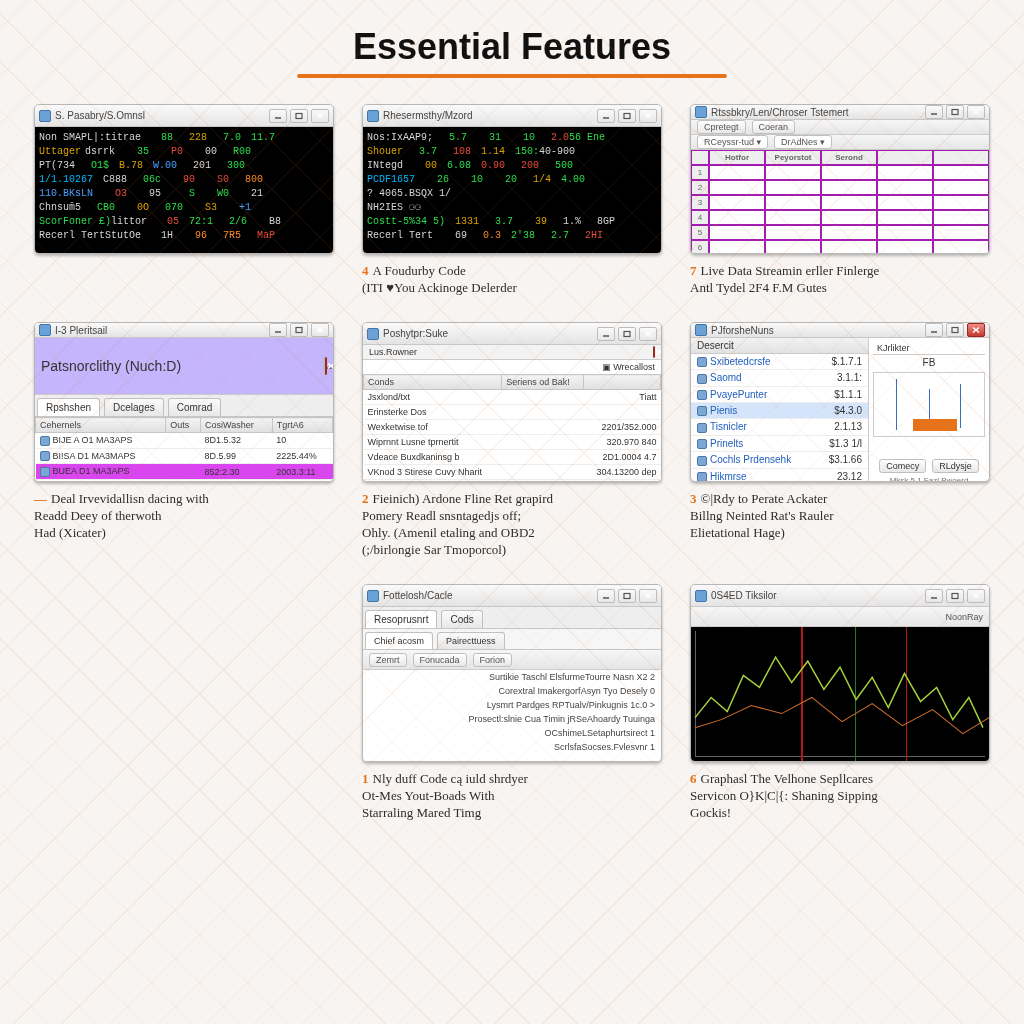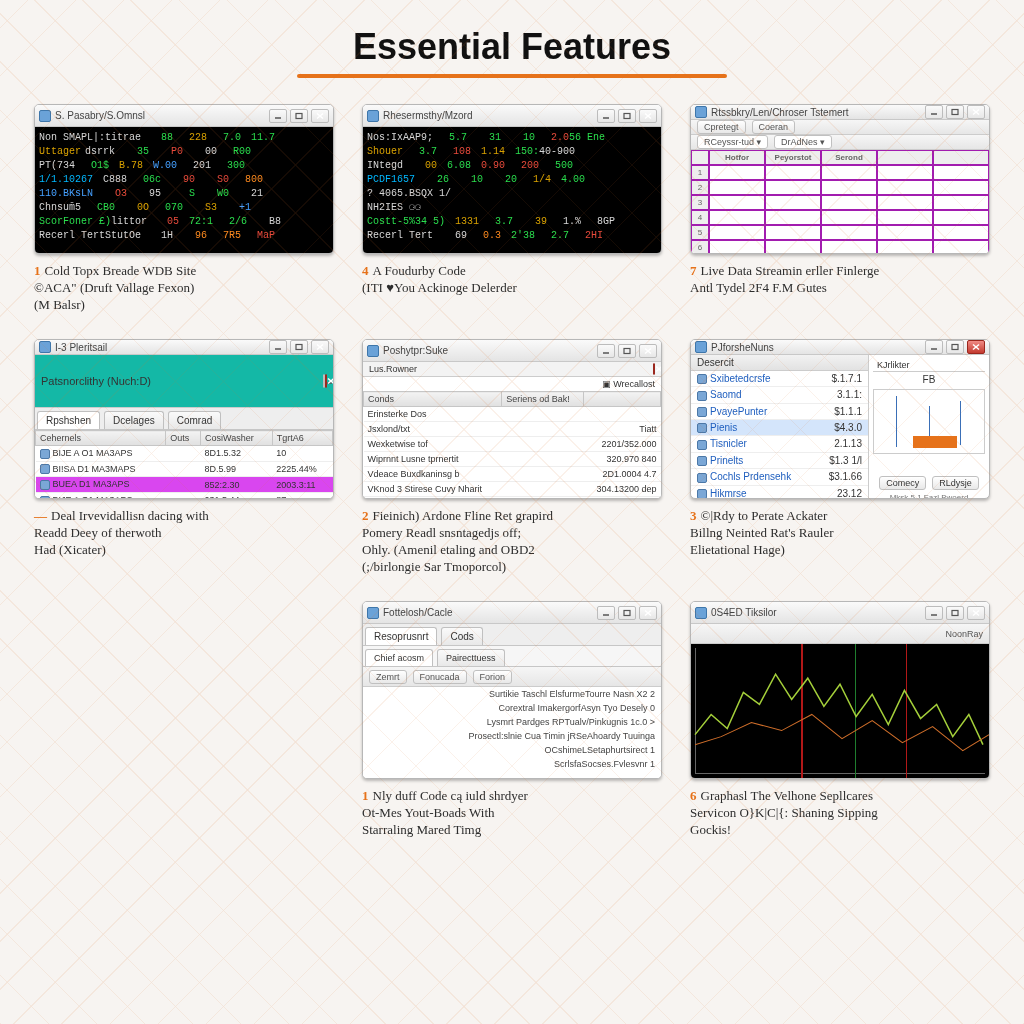--- a/index.html
+++ b/index.html
@@ -150,21 +150,20 @@
           <div class="m-row">
             <span class="m-cell m-sidebar" style="color:#d6d6d6"><span class="m-cell">Recerl Tert</span></span>
             <span class="m-cell m-num" style="color:#d6d6d6">StutOe</span>
             <span class="m-cell m-num" style="color:#d6d6d6">1H</span>
             <span class="m-cell m-num" style="color:#ff8b1f">96</span>
             <span class="m-cell m-num" style="color:#ff8b1f">7R5</span>
             <span class="m-cell m-num" style="color:#e84a3b">MaP</span>
           </div>
         </div>
   </div>
-      <div class="caption"><span class="cap-num">1</span><span>Cold Topx Breade WDB Site</span><br><span>©ACA" (Druft Vallage Fexon)</span><br><span>(M Balsr)</span><br></div>
     </div>
     <div class="cell">
       <div class="win" style="height:150px">
     <div class="titlebar">
     <span class="tb-icon"></span>
     <span class="tb-title">Rhesermsthy/Mzord</span>
     <span class="tb-btns">
       <span class="tb-btn">
               <svg width="10" height="8">
                 <line x1="2" y1="6" x2="8" y2="6" stroke="#555" stroke-width="1.5"></line>
@@ -349,21 +348,21 @@
               </svg>
             </span>
       <span class="tb-btn ">
               <svg width="10" height="8">
                 <line x1="2" y1="1.5" x2="8" y2="6.5" stroke="#fff" stroke-width="1.5"></line>
                 <line x1="8" y1="1.5" x2="2" y2="6.5" stroke="#fff" stroke-width="1.5"></line>
               </svg>
             </span>
     </span>
   </div>
-    <div style="font-size:11px;padding:20px 6px;background:#14b8a6;border-bottom:1px solid #ccc">Patsnorclithy (Nuch:D)
+    <div style="font-size:14px;padding:20px 6px;background:#c4b5fd;border-bottom:1px solid #ccc">Patsnorclithy (Nuch:D)
       <span style="float:right"><span class="tb-btn"><svg width="10" height="8">
                 <line x1="2" y1="6" x2="8" y2="6" stroke="#555" stroke-width="1.5"></line>
               </svg></span> <span class="tb-btn close"><svg width="10" height="8">
                 <line x1="2" y1="1.5" x2="8" y2="6.5" stroke="#fff" stroke-width="1.5"></line>
                 <line x1="8" y1="1.5" x2="2" y2="6.5" stroke="#fff" stroke-width="1.5"></line>
               </svg></span></span></div>
     <div class="tabs">
           <span class="tab active">Rpshshen</span>
           <span class="tab ">Dcelages</span>
           <span class="tab ">Comrad</span>
@@ -447,28 +446,28 @@
     <div style="padding:2px 6px;font-size:9px;text-align:right">▣ Wrecallost</div>
     <div class="body">
           <table class="tbl">
             <tbody>
               <tr>
                 <th>Conds</th>
                 <th>Seriens od Bak!</th>
                 <th></th>
               </tr>
               <tr>
+                <td>Jsxlond/txt</td>
+                <td></td>
+                <td style="text-align:right">Tiatt</td>
+              </tr>
+              <tr>
                 <td>Erinsterke Dos</td>
                 <td></td>
                 <td style="text-align:right"></td>
-              </tr>
-              <tr>
-                <td>Jsxlond/txt</td>
-                <td></td>
-                <td style="text-align:right">Tiatt</td>
               </tr>
               <tr>
                 <td>Wexketwise tof</td>
                 <td></td>
                 <td style="text-align:right">2201/352.000</td>
               </tr>
               <tr>
                 <td>Wiprnnt Lusne tprnertit</td>
                 <td></td>
                 <td style="text-align:right">320.970 840</td>

